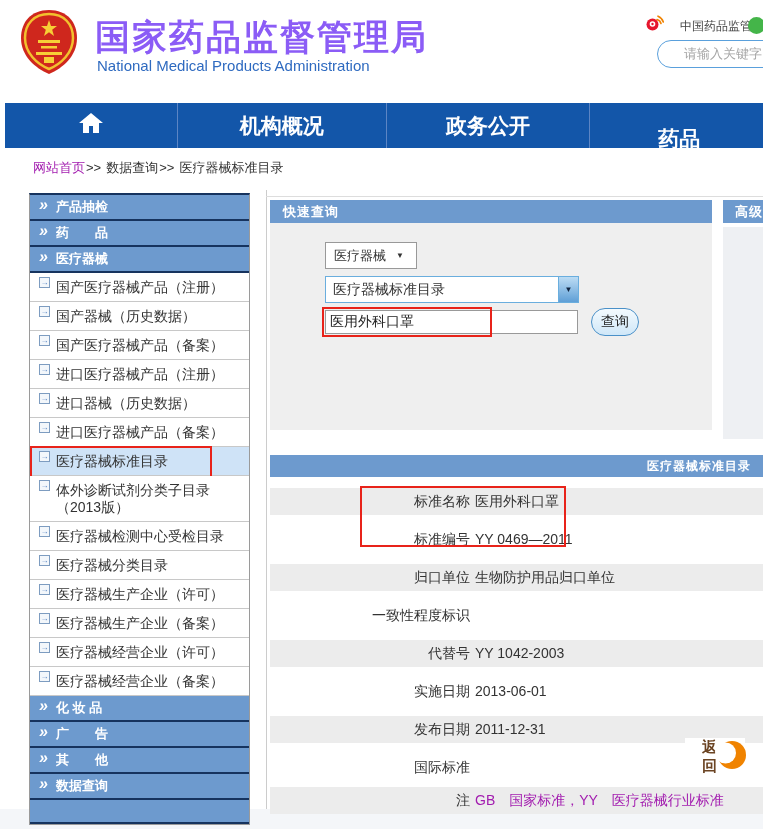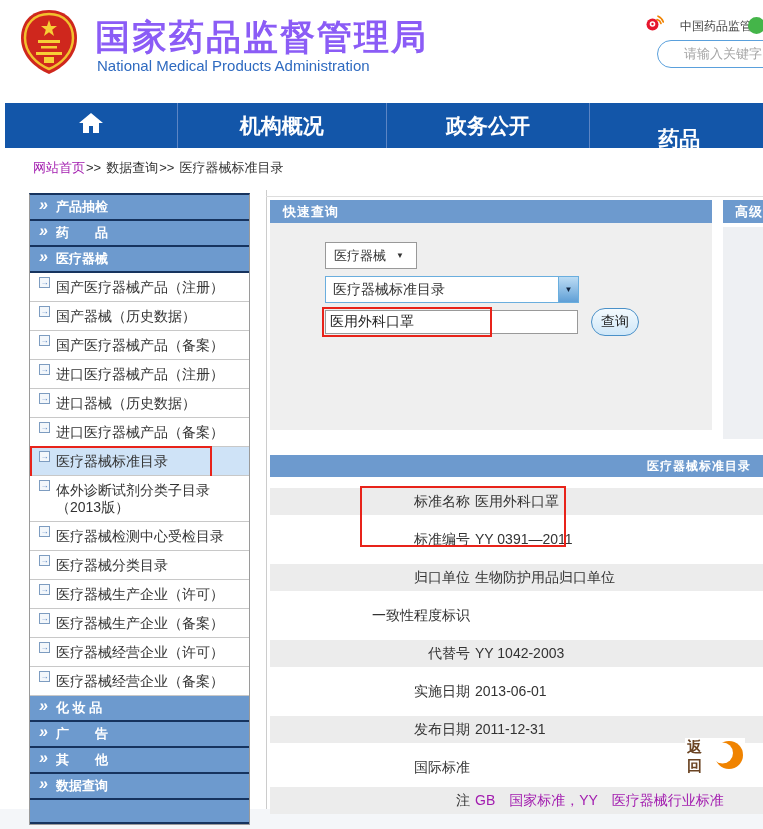--- a/index.html
+++ b/index.html
@@ -98,21 +98,21 @@
   .row.g { background:#ececec; }
   .row .lbl { width:200px; text-align:right; flex:none; }
   .row .val { padding-left:5px; white-space:nowrap; }
   .row.note { margin-top:6px; }
   .row.note .val { color:#a21caf; }
   .red-rows { position:absolute; left:90px; top:-2px; width:202px; height:57px;
               border:2px solid #e8231a; pointer-events:none; }
 
   .back { position:absolute; left:685px; top:738px; width:60px; height:38px; background:#fff;
           display:flex; align-items:center; justify-content:flex-start; cursor:pointer; }
-  .back .txt { font-size:15px; font-weight:bold; color:#6b4423; margin-left:2px; }
+  .back .txt { font-size:15px; font-weight:bold; color:#6b4423; margin-left:17px; }
   .back svg { margin-left:-3px; }
 </style>
 </head>
 <body>
 
 <div class="hdr">
   <span class="emblem">
     <svg width="62" height="67" viewBox="0 0 62 67">
       <path d="M31 1 C13 1 3 13 3 29 C3 47 17 59 31 65 C45 59 59 47 59 29 C59 13 49 1 31 1 Z" fill="#cf271d"></path>
       <path d="M31 5 C16 5 7 15 7 29 C7 44 19 55 31 60 C43 55 55 44 55 29 C55 15 46 5 31 5 Z" fill="none" stroke="#f2c22e" stroke-width="2.5"></path>
@@ -287,21 +287,21 @@
 
 <div class="result">
   <div class="res-hd">医疗器械标准目录</div>
   <div class="rows">
     <div class="row g">
       <span class="lbl">标准名称</span>
       <span class="val">医用外科口罩</span>
     </div>
     <div class="row">
       <span class="lbl">标准编号</span>
-      <span class="val">YY 0391—2011</span>
+      <span class="val">YY 0469—2011</span>
     </div>
     <div class="row g">
       <span class="lbl">归口单位</span>
       <span class="val">生物防护用品归口单位</span>
     </div>
     <div class="row">
       <span class="lbl">一致性程度标识</span>
       <span class="val"></span>
     </div>
     <div class="row g">

